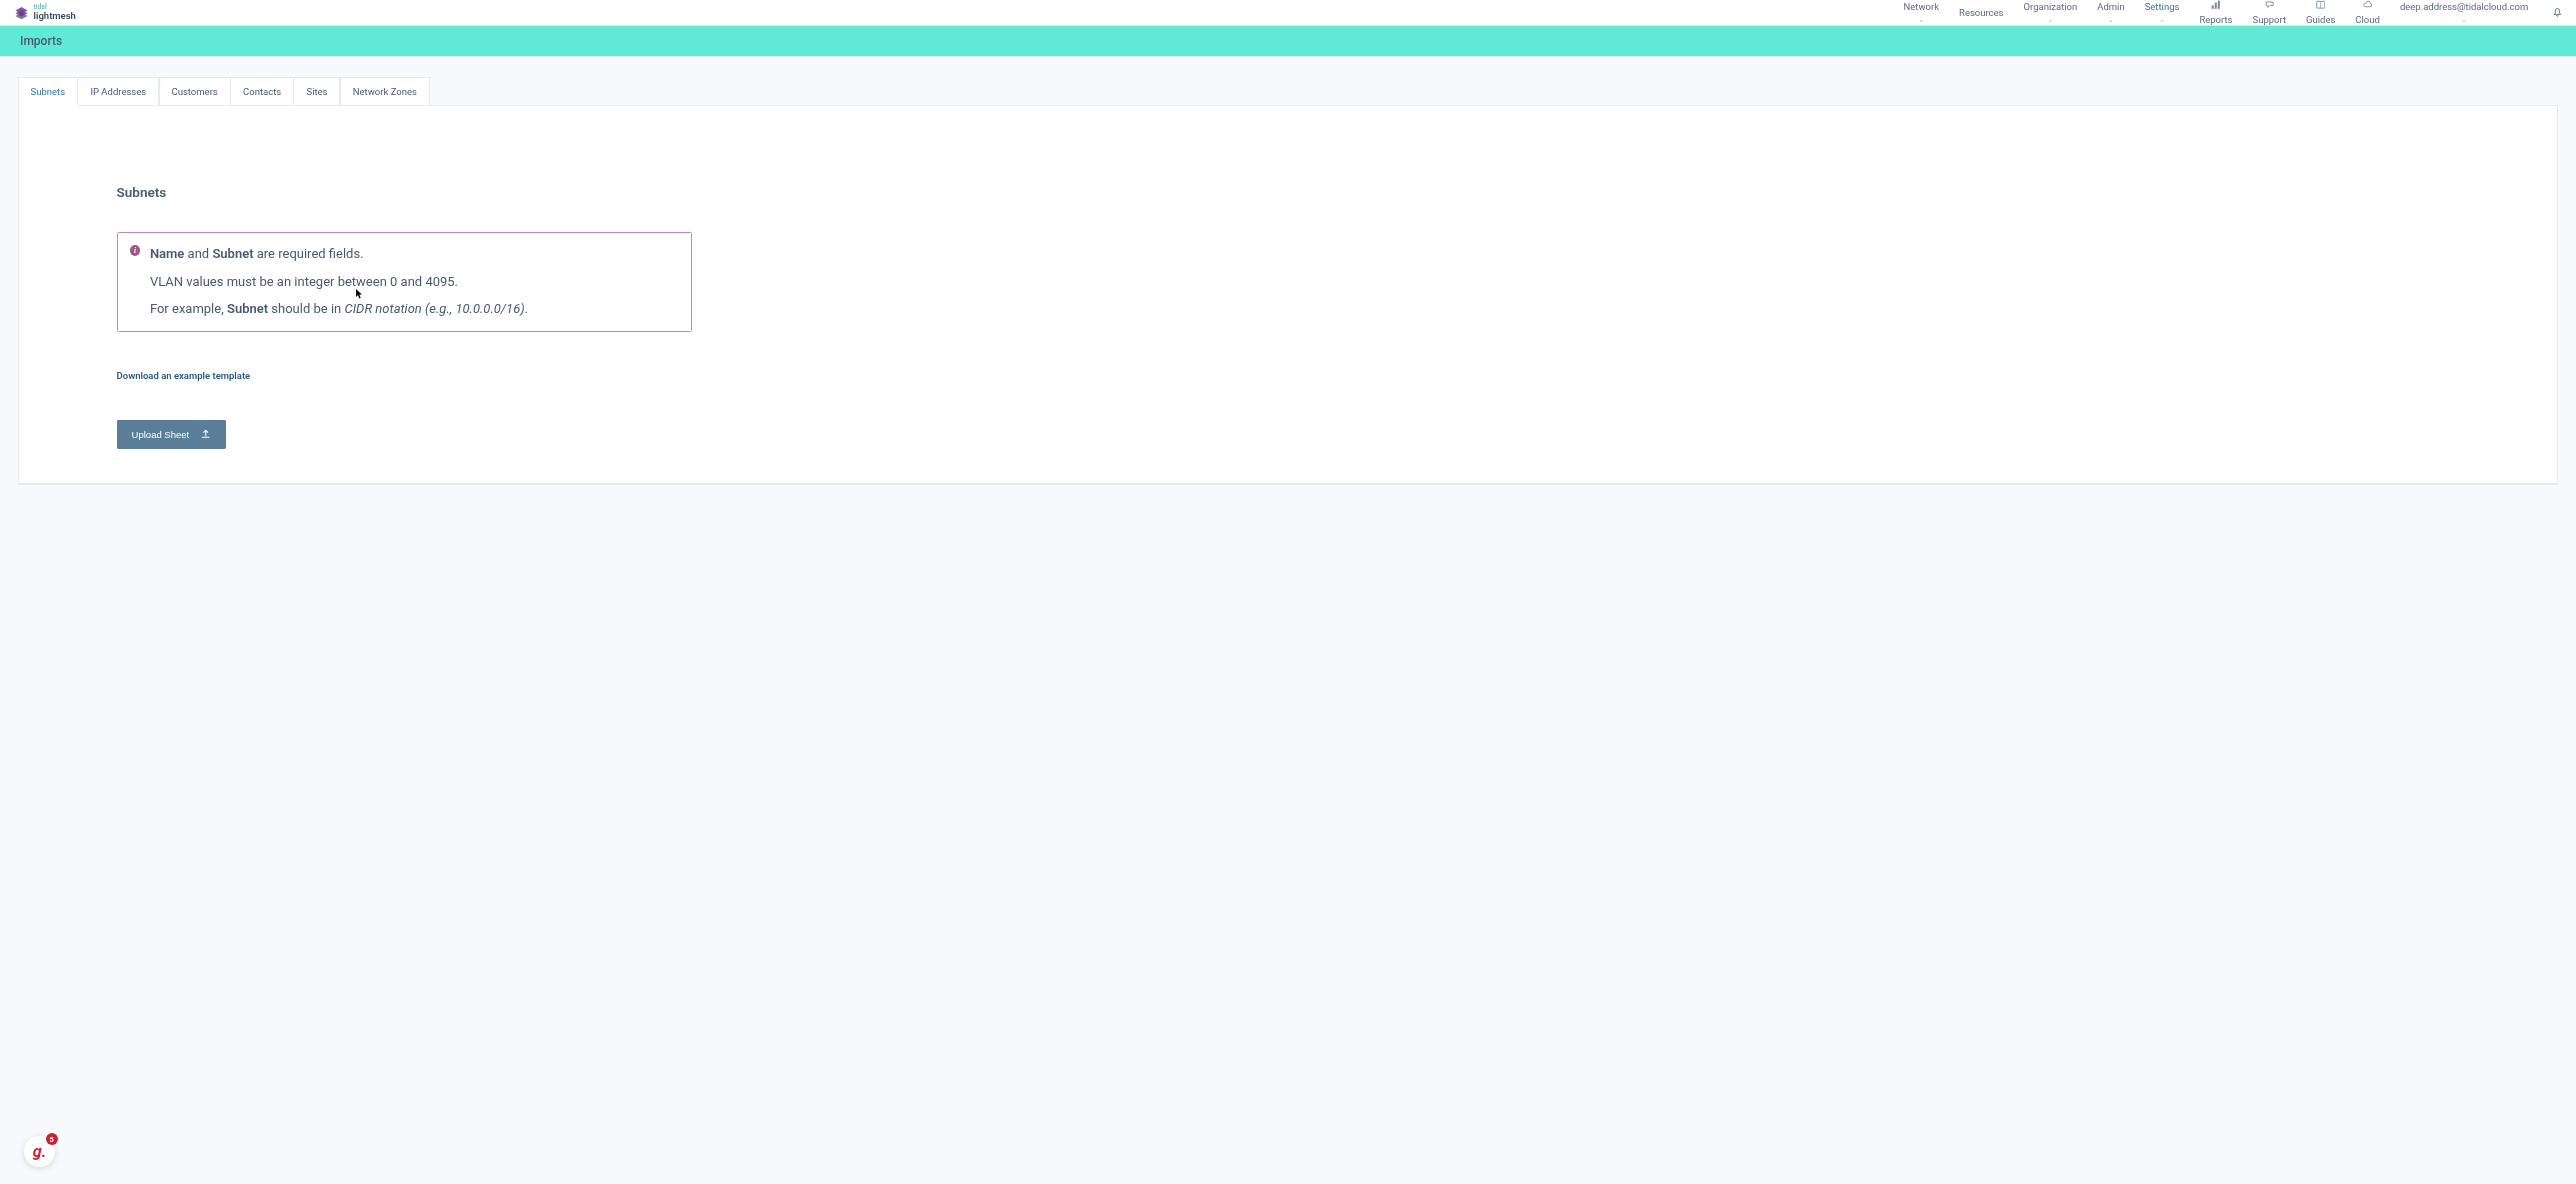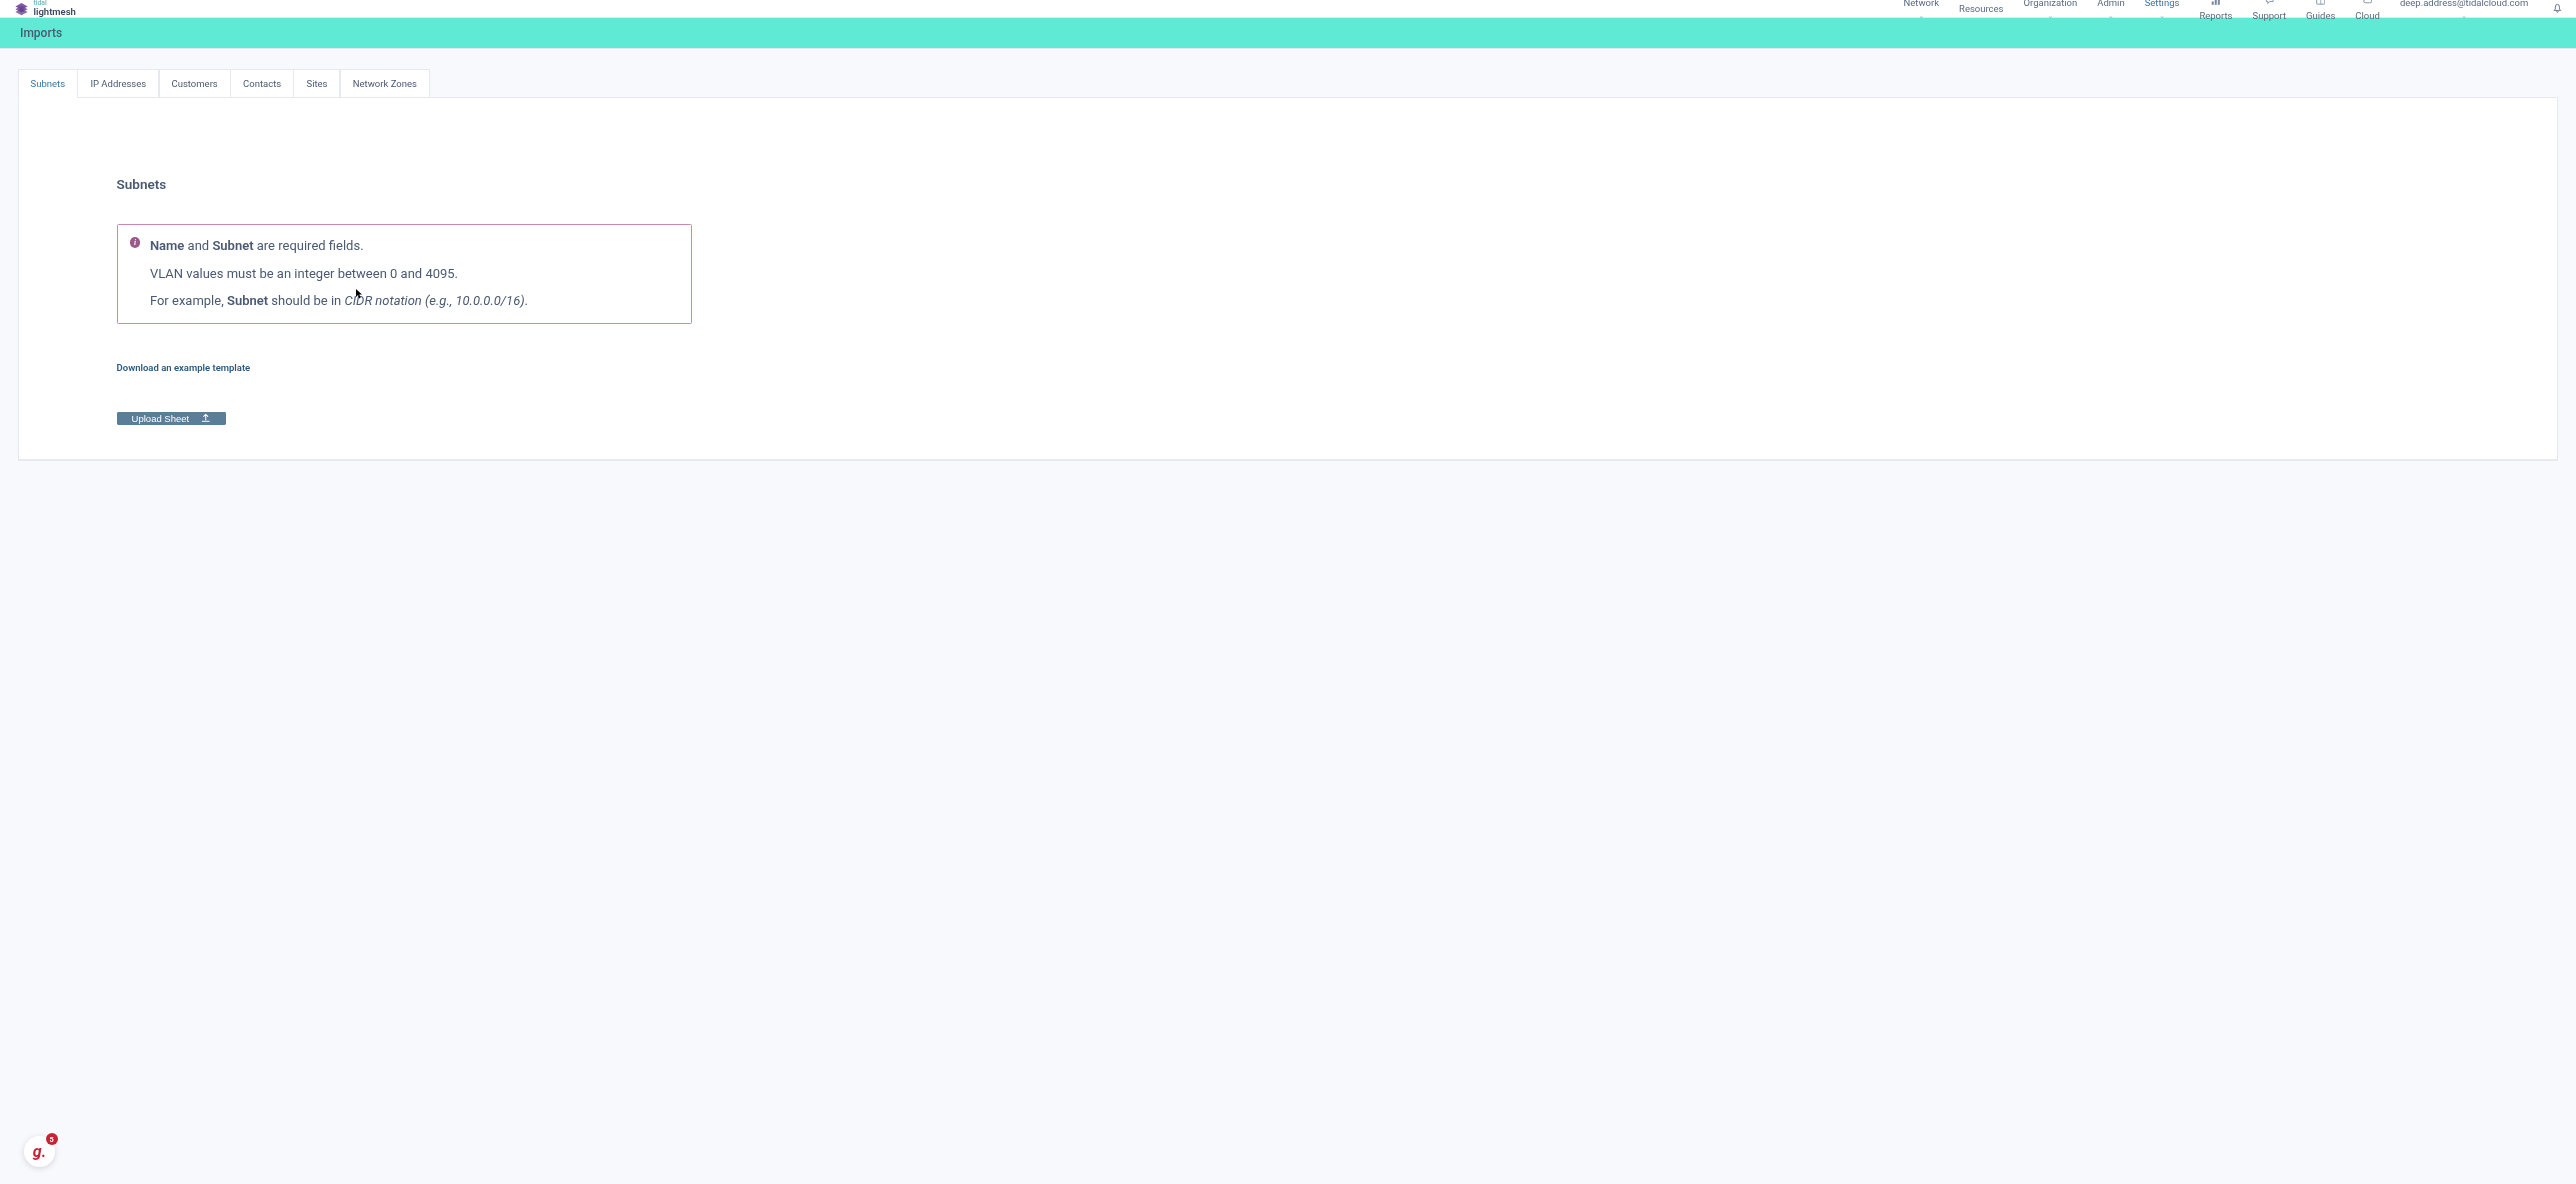--- a/index.html
+++ b/index.html
@@ -9,21 +9,21 @@
     }
     body {
       font-family: -apple-system, BlinkMacSystemFont, "Segoe UI", Roboto, Helvetica, Arial, sans-serif;
       background: #f7f9fc;
       color: #4a5a72;
       font-size: 9.5px;
     }
     .top-nav {
       background: #ffffff;
       border-bottom: 0.7px solid #e3e8ef;
-      height: 18px;
+      height: 26px;
       display: flex;
       align-items: center;
       padding: 0 13.5px;
     }
     .logo {
       display: flex;
       align-items: center;
       gap: 4px;
     }
     .logo-icon {
@@ -186,21 +186,21 @@
       font-size: 9.5px;
       cursor: pointer;
       display: inline-block;
       margin-bottom: 39px;
       margin-top: 10px;
     }
     .upload-button {
       background: #5a7d98;
       color: white;
       border: none;
-      padding: 1px 15px;
+      padding: 9px 15px;
       font-size: 9.5px;
       cursor: pointer;
       display: flex;
       align-items: flex-end;
       gap: 12px;
       border-radius: 1.4px;
     }
     .upload-icon {
       font-size: 9.5px;
     }

